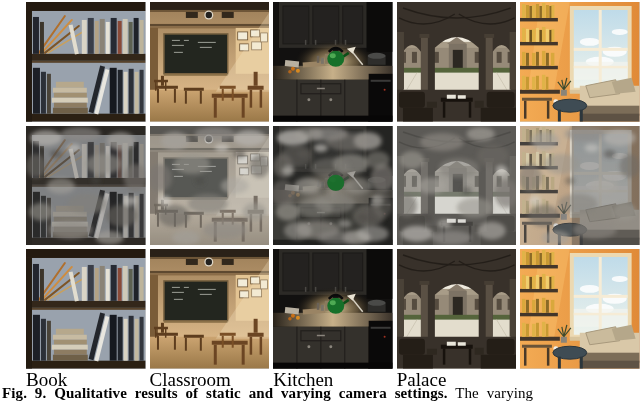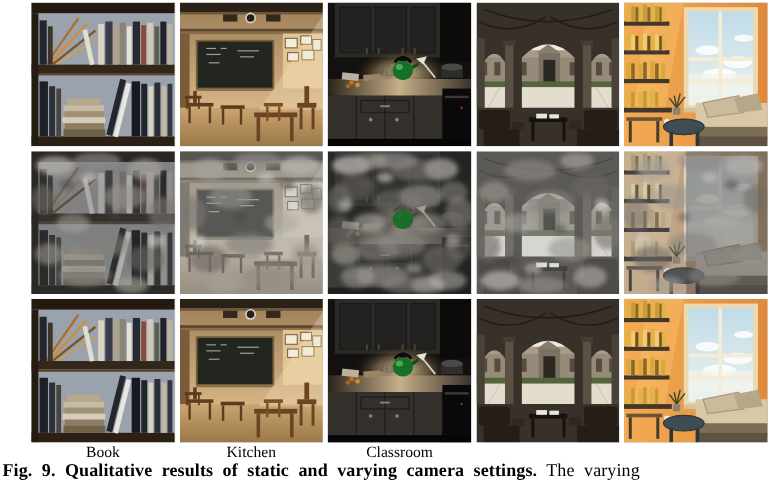--- a/index.html
+++ b/index.html
@@ -17,22 +17,22 @@
   .rowlabels{
     position:absolute;left:0;top:2px;width:26px;height:367px;
     display:grid;grid-template-rows:repeat(3,1fr);gap:4px;
   }
   .rowlabel{display:flex;align-items:center;justify-content:center;}
   .rowlabel span{
     transform:rotate(-90deg);white-space:nowrap;font-size:12.5px;letter-spacing:.2px;
   }
   .collabels{
     position:absolute;left:26px;top:369px;width:614px;height:16px;
-    display:grid;grid-template-columns:repeat(5,1fr);gap:4px;text-align:center;
-    font-size:13px;
+    display:grid;grid-template-columns:repeat(5,1fr);gap:4px;
+    font-size:19px;
   }
   .caption{
     position:absolute;left:2px;top:385px;width:636px;white-space:nowrap;
     font-size:15px;word-spacing:4px;letter-spacing:.1px;
   }
   .caption .bold{font-weight:bold;}
   .defs{position:absolute;width:0;height:0;overflow:hidden;}
 </style>
 </head>
 <body>
@@ -509,21 +509,22 @@
     </div>
     <div class="cell">
       <svg viewBox="0 0 120 120" preserveAspectRatio="none">
           <use href="#scene-room"></use>
         </svg>
     </div>
   </div>
 
   <div class="collabels">
     <div>Book</div>
+    <div>Classroom</div>
     <div>Kitchen</div>
-    <div>Classroom</div>
+    <div>Palace</div>
   </div>
 
   <div class="caption">
     <span class="bold">Fig. 9. Qualitative results of static and varying camera settings.</span><span> The varying</span>
   </div>
 
 </div>
 
 </body></html>

